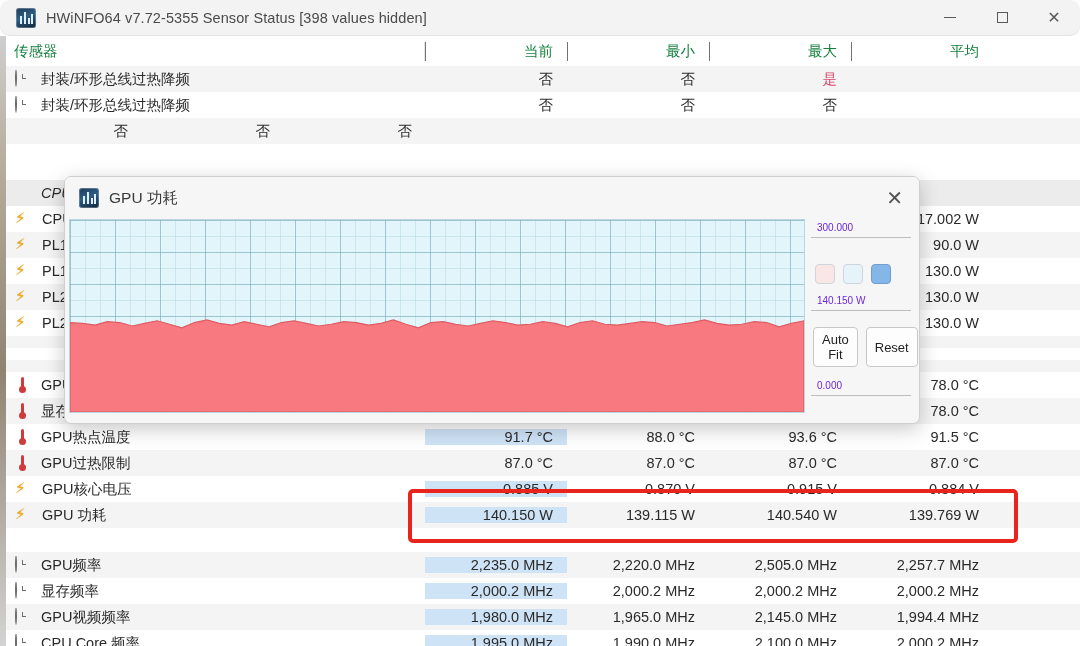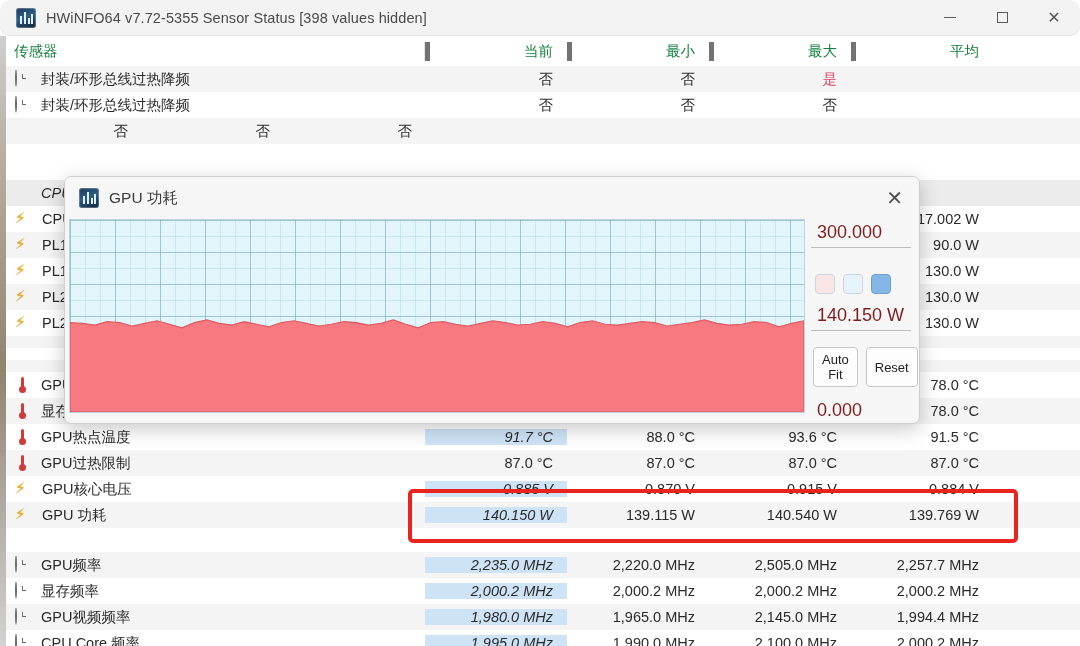--- a/index.html
+++ b/index.html
@@ -55,22 +55,22 @@
   .row.group { background: #ececec; font-style: italic; }
   .row.spacer { height: 12px; background: #ffffff; }
   .row.spacer-alt { height: 12px; background: #f4f4f4; }
 
   .c-name {
     width: 425px; display: flex; align-items: center; padding-left: 14px; overflow: hidden;
   }
   .c-val {
     width: 142px; text-align: right; padding-right: 14px; overflow: hidden;
   }
-  .c-val.cur { background: #cfe3f7; font-style: italic; }
-  .row.header .c-val { background: transparent; border-left: 5px solid #737373; }
+  .c-val.cur { background: #cfe3f7; }
+  .row.header .c-val { background: transparent; border-left: 1px solid #737373; }
   .row.header .c-name { border-right: 1px solid #e6e6e6; }
   .red-text { color: #d9466a; }
 
   
   .edge-left {
     position: absolute; left: 0; top: 36px; width: 6px; height: 610px;
     background: linear-gradient(180deg,#cfcfcf 0%,#b9b2a2 18%,#8e8470 55%,#d3d3d3 100%);
     z-index: 5;
   }
 
@@ -149,21 +149,21 @@
     background-size: 45px 32px, 45px 32px, 15px 16px, 15px 16px;
   }
   .chart-area { position: absolute; left: 0; bottom: 0; width: 100%; height: 53%; }
   .chart-area svg { display: block; width: 100%; height: 100%; }
 
   .chart-side {
     width: 108px; margin-left: 6px; position: relative;
     display: flex; flex-direction: column;
   }
   .side-field {
-    font-size: 18px; color: #7f1d1d; padding: 3px 2px 4px 6px;
+    font-size: 10px; color: #6d28d9; padding: 3px 2px 4px 6px;
     border-bottom: 1px solid #bdbdbd; background: #f6f6f6; width: 100px;
   }
   .swatch-row { display: flex; gap: 8px; margin: 26px 0 8px 4px; }
   .swatch {
     width: 20px; height: 20px; border-radius: 4px; border: 1px solid #cdd6de;
   }
   .swatch.s1 { background: #fbe6e6; }
   .swatch.s2 { background: #e6f3f8; }
   .swatch.s3 { background: #84b6e8; border-color: #6f9fd0; }
   .btn-row { display: flex; gap: 8px; margin: 16px 12px 10px 2px; }

